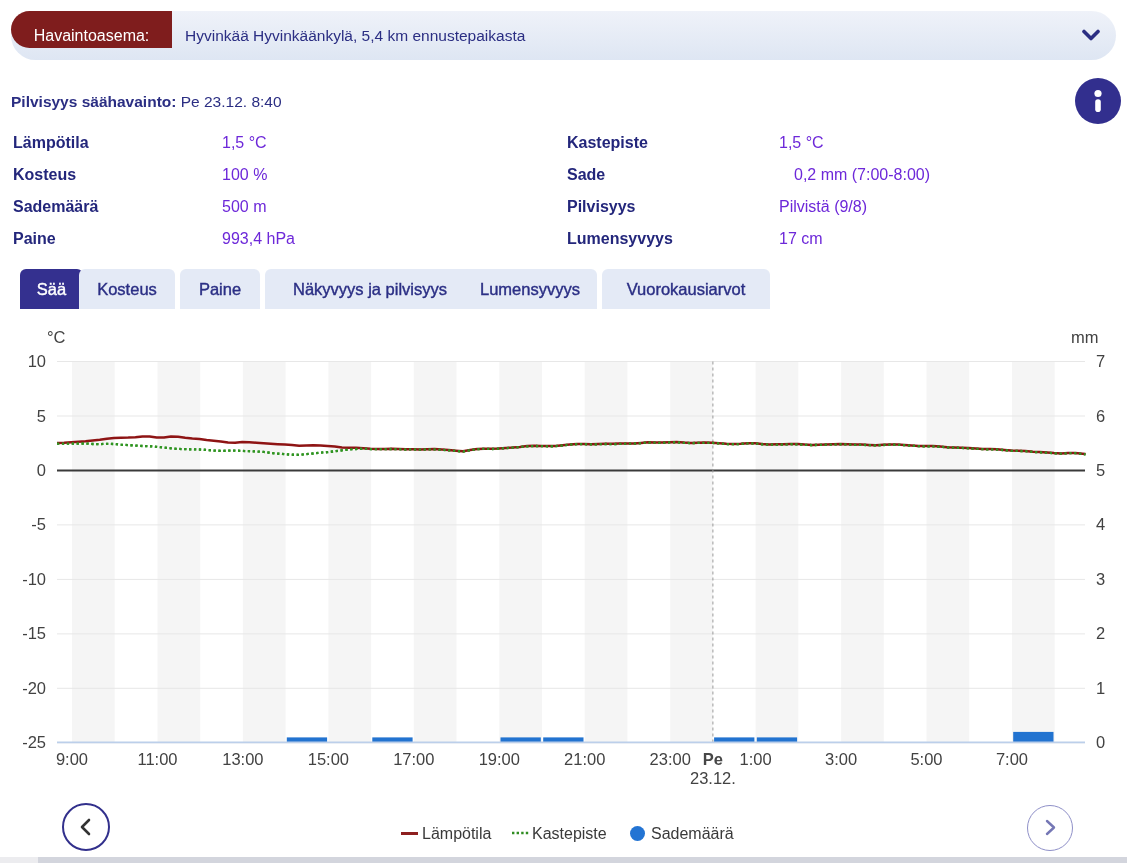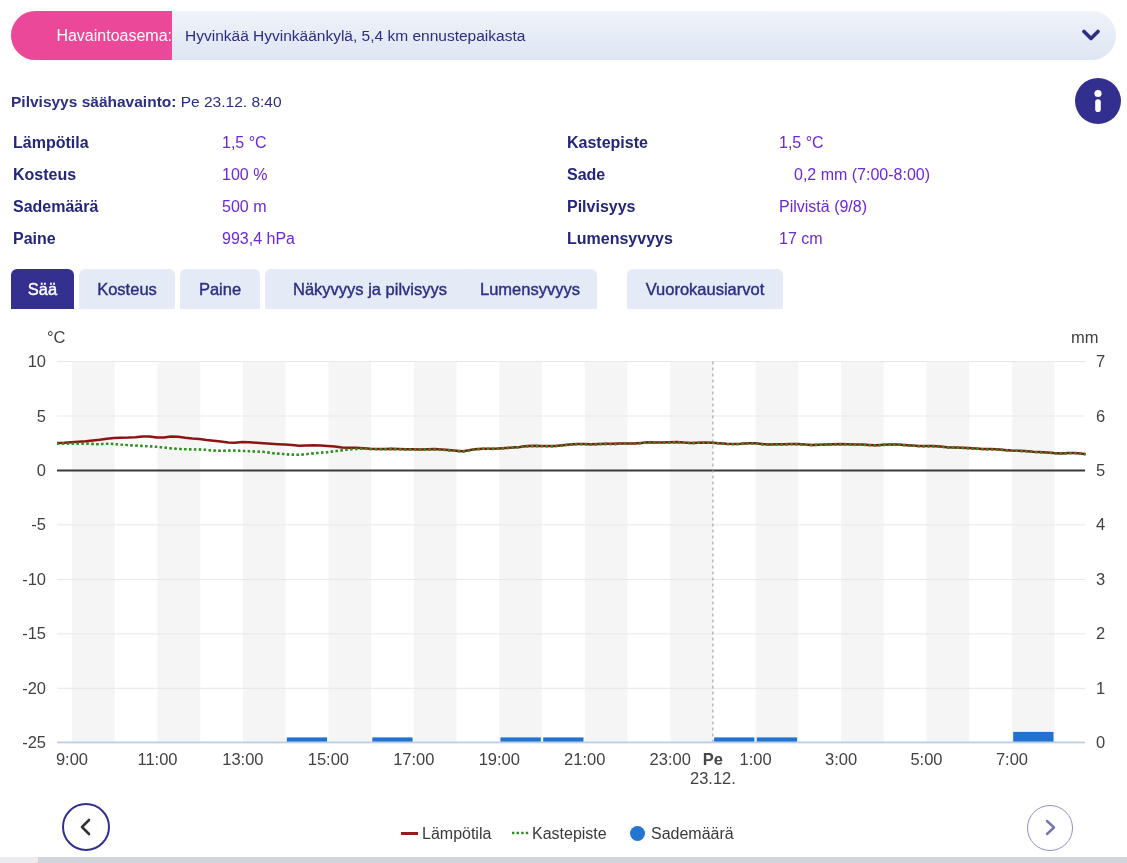--- a/index.html
+++ b/index.html
@@ -1,16 +1,16 @@
 <!DOCTYPE html>
 <html><head><meta charset="utf-8"><style>
 *{margin:0;padding:0;box-sizing:border-box}
 body{width:1127px;height:863px;position:relative;background:#fff;font-family:"Liberation Sans",sans-serif;overflow:hidden}
 .selbar{position:absolute;left:11px;top:11px;width:1105px;height:49px;border-radius:25px;background:linear-gradient(180deg,#eff2f9 0%,#dee6f3 100%)}
-.selbtn{position:absolute;left:11px;top:11px;width:161px;height:49px;border-radius:25px 0 0 25px;background:#ec4899;color:#fff;font-size:16px;line-height:49px;text-align:right}
+.selbtn{position:absolute;left:11px;top:11px;width:161px;height:37px;border-radius:25px 0 0 25px;background:#7f1d1d;color:#fff;font-size:16px;line-height:49px;text-align:center}
 .selval{position:absolute;left:185px;top:11px;height:49px;line-height:49px;font-size:15.5px;color:#2b2e83}
 .havainto{position:absolute;left:11px;top:93px;font-size:15.5px;color:#2b2e83}
 .lbl{position:absolute;font-size:16px;font-weight:bold;color:#23267b;transform:translateY(-50%)}
 .val{position:absolute;font-size:16px;color:#6d28d9;transform:translateY(-50%)}
 .tab{position:absolute;top:269px;height:40px;background:#e4eaf6;border-radius:6px 6px 0 0;color:#2b2f85;font-size:16.5px;-webkit-text-stroke:0.4px;line-height:41px;text-align:center}
 .tab.active{background:#34308f;color:#fff}
 .navbtn{position:absolute;border-radius:50%;background:#fff}
 .scroll{position:absolute;left:0;top:857px;width:1127px;height:6px;background:#ececef}
 .thumb{position:absolute;left:38px;top:857px;width:1089px;height:6px;background:#d3d5dd}
 </style></head><body>
@@ -36,26 +36,26 @@
 <div class="val" style="left:222px;top:239px">993,4 hPa</div>
 <div class="lbl" style="left:567px;top:143px">Kastepiste</div>
 <div class="val" style="left:779px;top:143px">1,5 °C</div>
 <div class="lbl" style="left:567px;top:175px">Sade</div>
 <div class="val" style="left:794px;top:175px">0,2 mm (7:00-8:00)</div>
 <div class="lbl" style="left:567px;top:207px">Pilvisyys</div>
 <div class="val" style="left:779px;top:207px">Pilvistä (9/8)</div>
 <div class="lbl" style="left:567px;top:239px">Lumensyvyys</div>
 <div class="val" style="left:779px;top:239px">17 cm</div>
 
-<div class="tab active" style="left:11px;width:63px">Sää</div>
+<div class="tab active" style="left:20px;width:63px">Sää</div>
 <div class="tab" style="left:79px;width:96px">Kosteus</div>
 <div class="tab" style="left:180px;width:80px">Paine</div>
 <div class="tab" style="left:265px;width:210px">Näkyvyys ja pilvisyys</div>
 <div class="tab" style="left:463px;width:134px">Lumensyvyys</div>
-<div class="tab" style="left:627px;width:156px">Vuorokausiarvot</div>
+<div class="tab" style="left:602px;width:168px">Vuorokausiarvot</div>
 
 <svg width="1127" height="800" style="position:absolute;left:0;top:0;font-family:'Liberation Sans',sans-serif;">
 <style>.ax{font-size:16.5px;fill:#424242}.axb{font-size:16.5px;fill:#474747;font-weight:bold}</style>
 <text x="47" y="343" class="ax">°C</text>
 <text x="1071" y="343" class="ax">mm</text>
 <rect x="72.0" y="361.5" width="42.7" height="381.3" fill="#f5f5f5"></rect>
 <rect x="157.5" y="361.5" width="42.7" height="381.3" fill="#f5f5f5"></rect>
 <rect x="242.9" y="361.5" width="42.7" height="381.3" fill="#f5f5f5"></rect>
 <rect x="328.4" y="361.5" width="42.7" height="381.3" fill="#f5f5f5"></rect>
 <rect x="413.8" y="361.5" width="42.7" height="381.3" fill="#f5f5f5"></rect>

